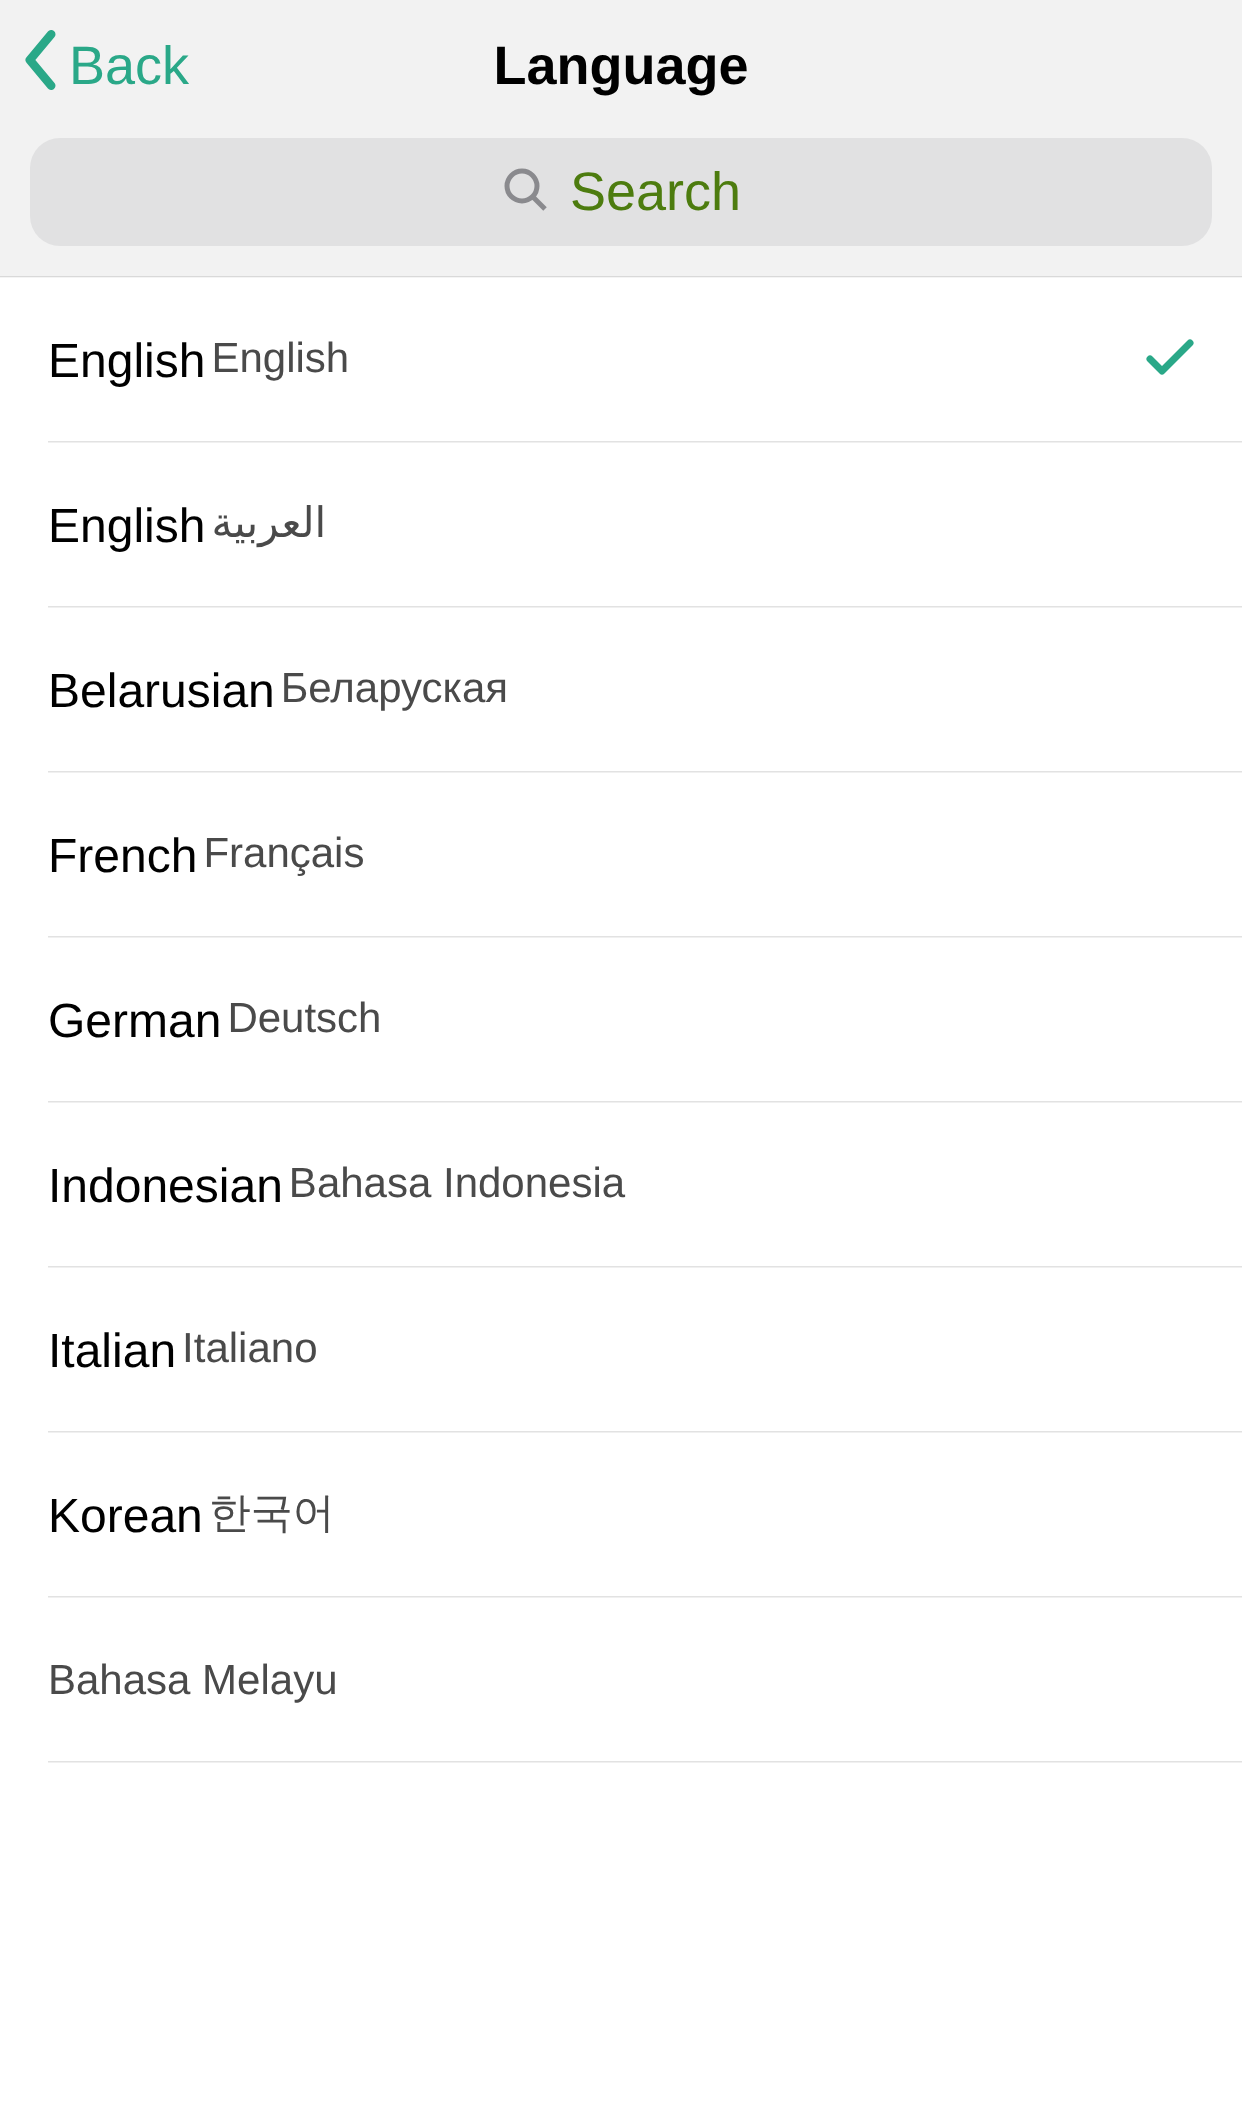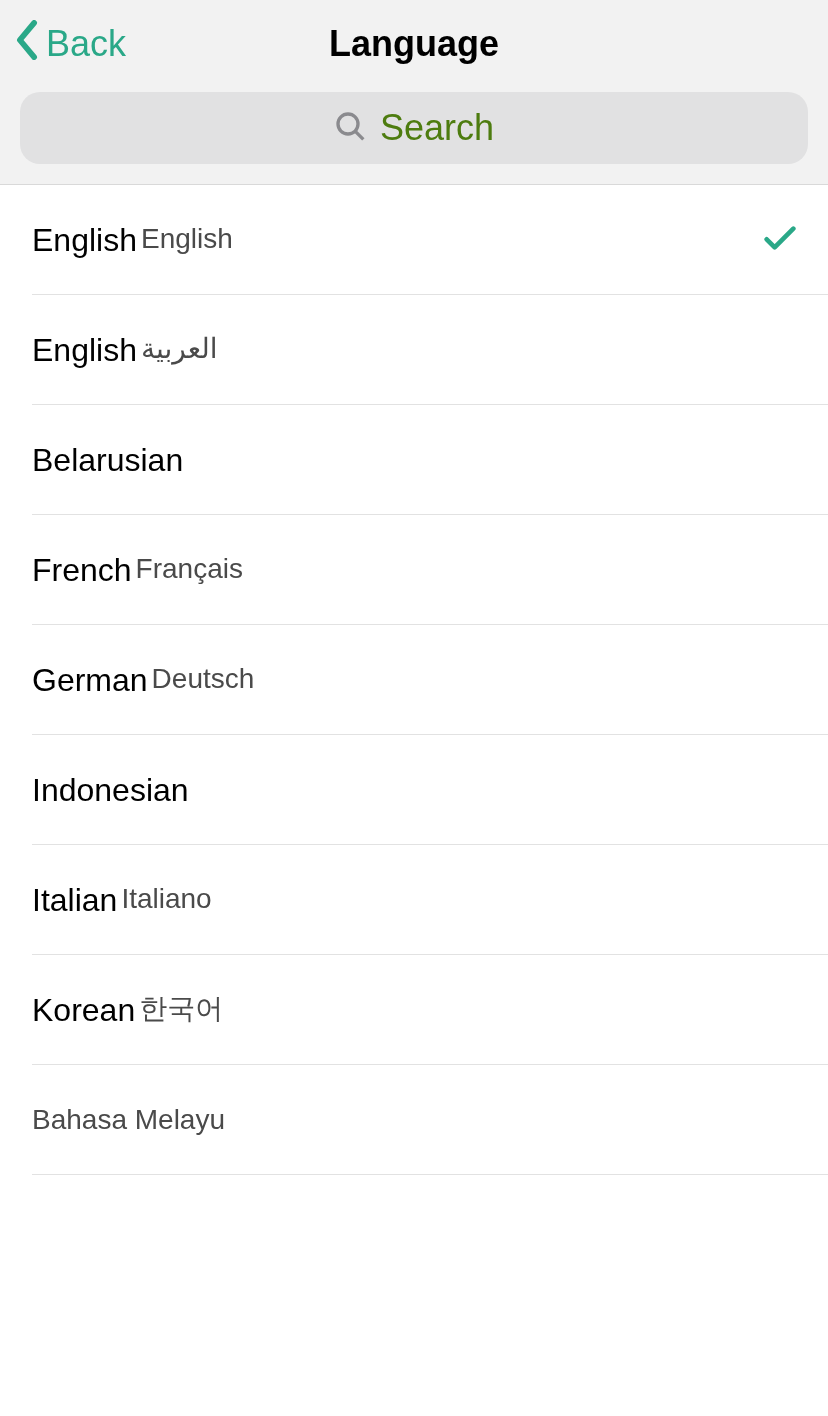--- a/index.html
+++ b/index.html
@@ -156,37 +156,39 @@
     </div>
     <div class="list-item">
       <div class="item-text">
         <div class="item-title">English</div>
         <div class="item-subtitle">العربية</div>
       </div>
     </div>
     <div class="list-item">
       <div class="item-text">
         <div class="item-title">Belarusian</div>
+        <div class="item-subtitle">Беларуская</div>
       </div>
     </div>
     <div class="list-item">
       <div class="item-text">
         <div class="item-title">French</div>
         <div class="item-subtitle">Français</div>
       </div>
     </div>
     <div class="list-item">
       <div class="item-text">
         <div class="item-title">German</div>
         <div class="item-subtitle">Deutsch</div>
       </div>
     </div>
     <div class="list-item">
       <div class="item-text">
         <div class="item-title">Indonesian</div>
+        <div class="item-subtitle">Bahasa Indonesia</div>
       </div>
     </div>
     <div class="list-item">
       <div class="item-text">
         <div class="item-title">Italian</div>
         <div class="item-subtitle">Italiano</div>
       </div>
     </div>
     <div class="list-item">
       <div class="item-text">

